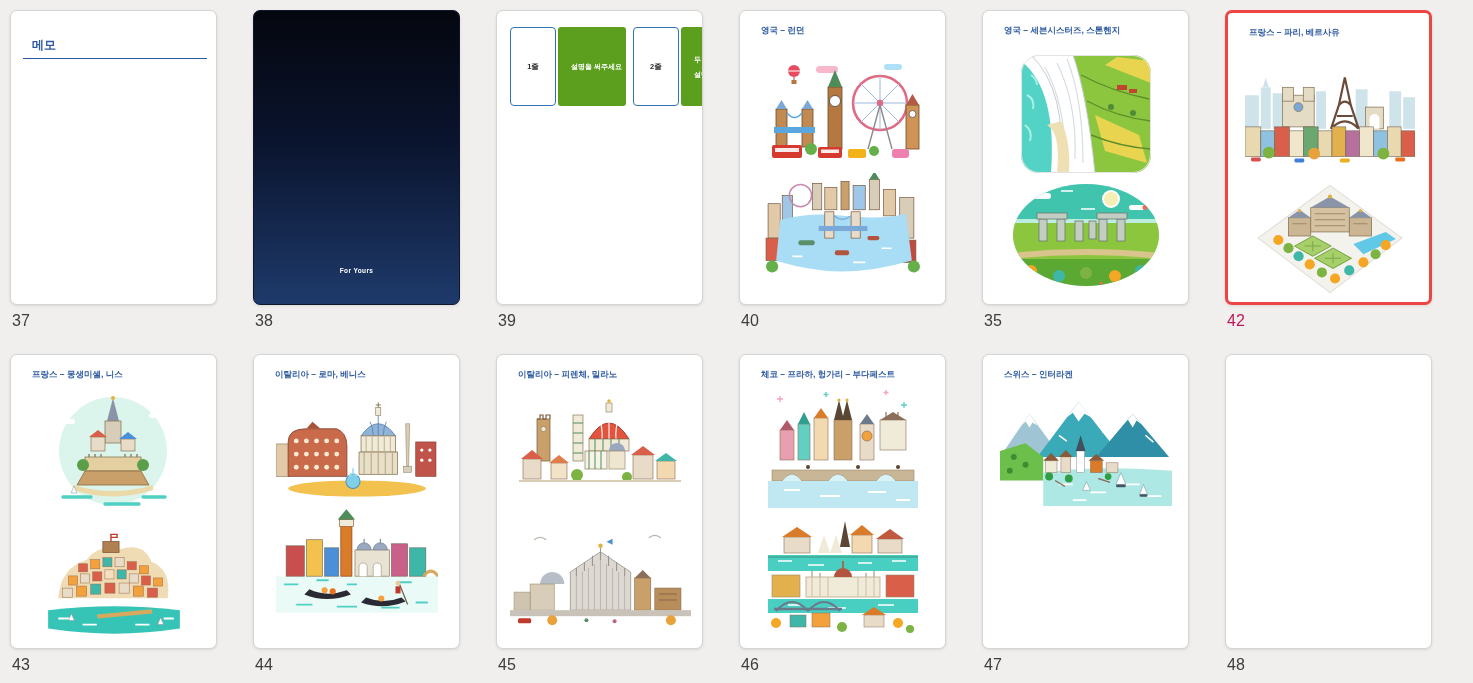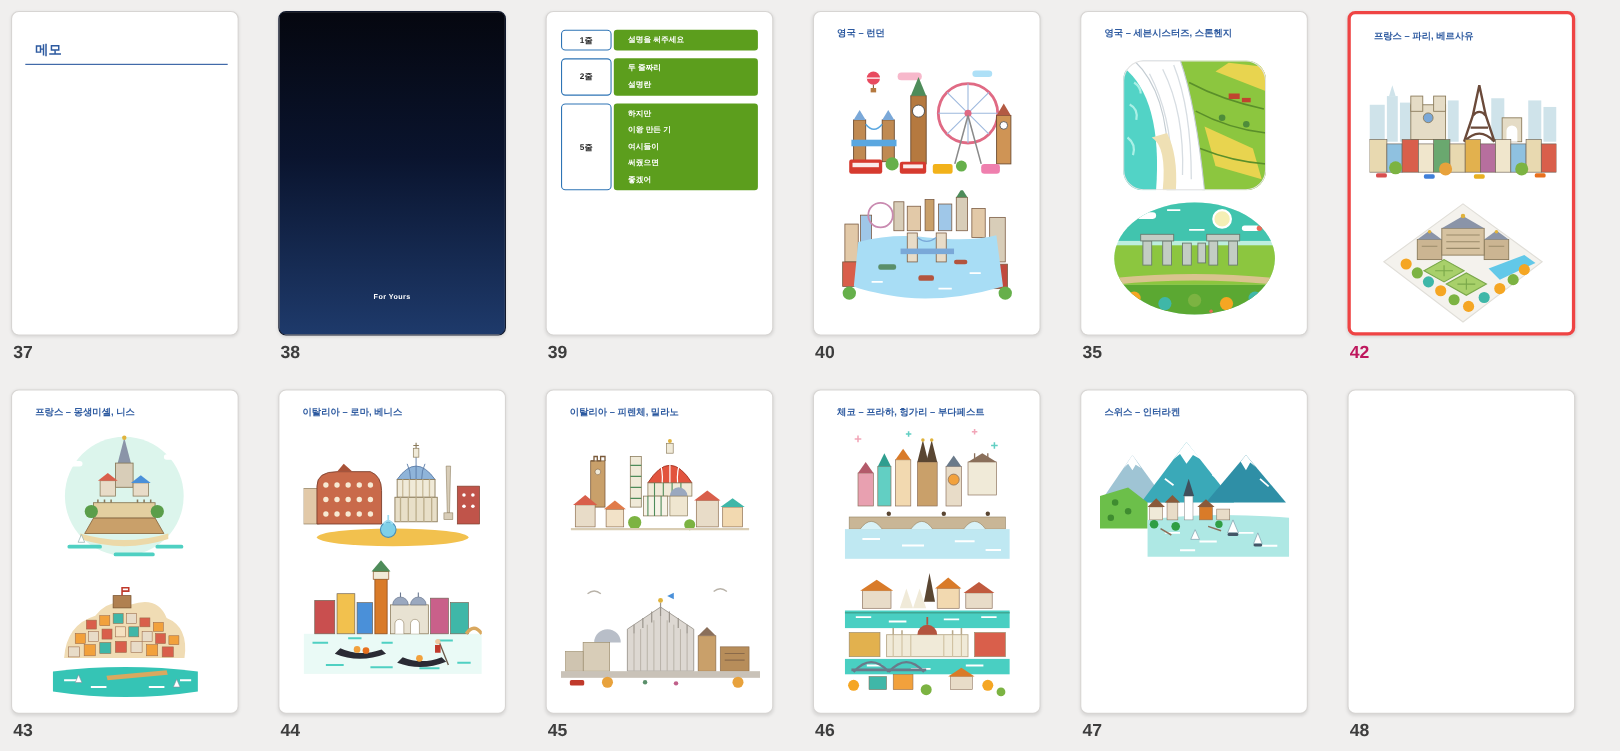--- a/index.html
+++ b/index.html
@@ -11,32 +11,32 @@
   .cell{position:absolute;width:207px;}
   .c1{left:10px}.c2{left:253px}.c3{left:496px}.c4{left:739px}.c5{left:982px}.c6{left:1225px}
   .r1{top:10px}.r2{top:354px}
   .card{
     position:relative;width:207px;height:295px;box-sizing:border-box;
     background:#ffffff;border:1px solid #d7d5d3;border-radius:7px;
     box-shadow:0 1px 3px rgba(0,0,0,0.10);overflow:hidden;cursor:pointer;
   }
   .card.selected{border:3px solid #ef4444;}
   .num{
-    margin:7px 0 0 2px;font-size:16px;line-height:17px;color:#3d3d3d;font-weight:bold;
+    margin:7px 0 0 2px;font-size:16px;line-height:17px;color:#3d3d3d;
   }
   .num.selected{color:#be185d;}
   
   .memo-title{position:absolute;left:21px;top:26px;font-size:12px;font-weight:bold;color:#2d5aa0;}
   .memo-line{position:absolute;left:12px;right:9px;top:47px;border-top:1.6px solid #2d5aa0;}
   
   .cover{background:linear-gradient(180deg,#05070f 0%,#0a142e 45%,#1e3a6b 100%);border-color:#10182c;}
   .cover-footer{position:absolute;left:0;right:0;bottom:30px;text-align:center;color:#ffffff;
     font-size:6.5px;font-weight:bold;letter-spacing:0.4px;}
   
-  .listwrap{position:absolute;left:13px;right:13px;top:16px;display:flex;flex-direction:column;gap:7px;}
+  .listwrap{position:absolute;left:13px;right:13px;top:16px;display:flex;flex-direction:row;gap:7px;}
   .lrow{display:flex;align-items:stretch;}
   .numbox{width:46px;box-sizing:border-box;border:1.5px solid #2e74b5;border-radius:4px;background:#fff;
     display:flex;align-items:center;justify-content:center;font-size:7.5px;font-weight:bold;color:#2b2b2b;}
   .bartext{flex:1;margin-left:2px;background:#5c9e1d;border-radius:3px;color:#ffffff;
     font-size:7px;font-weight:bold;padding:2px 4px 2px 13px;
     display:flex;flex-direction:column;justify-content:center;}
   .bartext div{line-height:15px;white-space:nowrap;}
   
   .ptitle{position:absolute;left:21px;top:14px;font-size:8.5px;font-weight:bold;color:#2d5aa0;white-space:nowrap;}
   .ill{position:absolute;}

